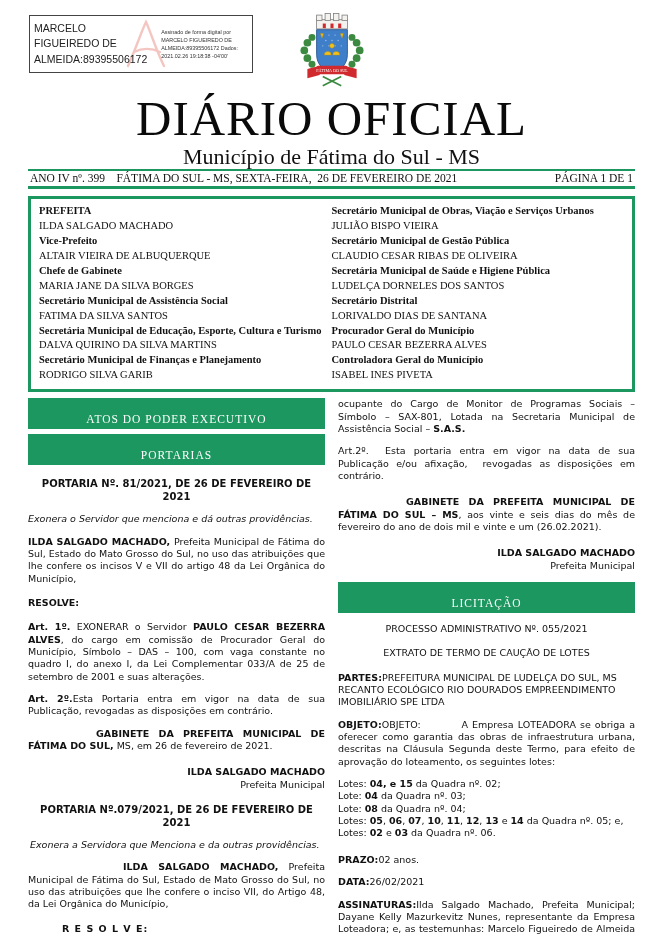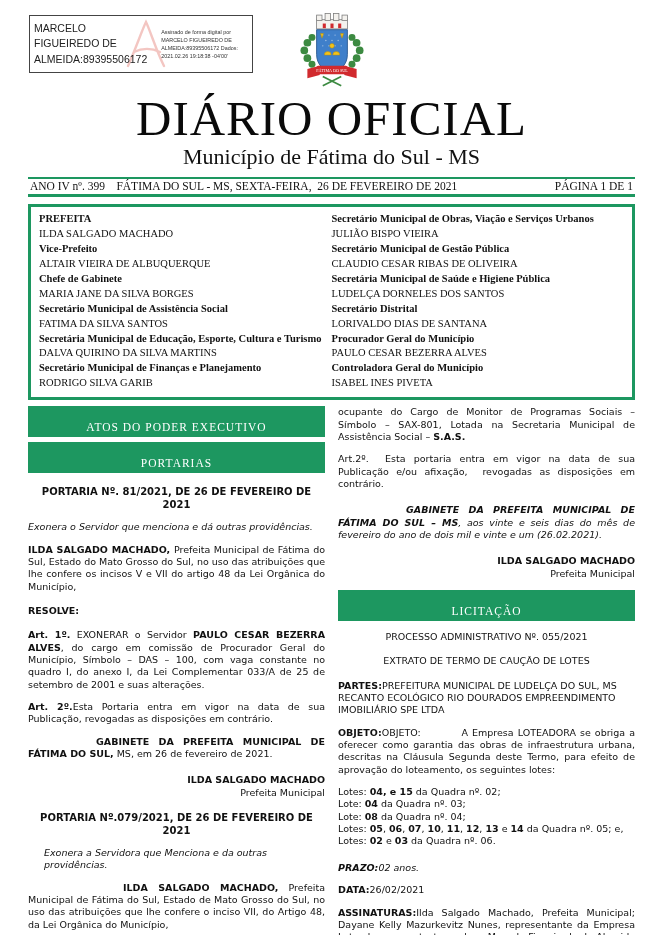--- a/index.html
+++ b/index.html
@@ -26,53 +26,53 @@
   .seal{position:absolute;left:50%;transform:translateX(-50%);top:0;width:84px;height:80px;}
 
   
   .masthead{text-align:center;margin-top:2px;}
   .mast-title{font-family:"Liberation Serif",serif;font-size:49px;line-height:1.0;
               letter-spacing:1px;color:#0a0a0a;}
   .mast-subtitle{font-family:"Liberation Serif",serif;font-size:22px;line-height:1.15;margin-top:1px;}
   .mast-law{font-family:"Liberation Serif",serif;font-size:13.5px;margin-top:6px;}
 
   
-  .datebar{margin-top:8px;border-top:2px solid var(--green);border-bottom:3.5px solid var(--green);
+  .datebar{border-top:2px solid var(--green);border-bottom:3.5px solid var(--green);
            padding:1px 2px 2px 2px;display:flex;justify-content:space-between;
            font-family:"Liberation Serif",serif;font-size:11.5px;}
 
   
   .officials{border:3px solid var(--green);margin-top:7px;display:flex;
              padding:5px 8px 6px 8px;font-family:"Liberation Serif",serif;font-size:10.5px;
              line-height:1.42;height:196px;}
   .officials .ocol{width:50%;}
   .officials .role{font-weight:bold;}
 
   
   .content{display:flex;gap:13px;margin-top:6px;}
   .colL,.colR{width:297px;font-size:9.5px;line-height:1.3;}
   .banner{background:var(--green);color:var(--banner-text);text-align:center;
           font-family:"Liberation Serif",serif;font-size:11.5px;letter-spacing:1px;
           padding:14px 0 2px 0;margin-bottom:5px;}
   .doc-heading{font-size:10px;font-weight:bold;text-align:center;margin:12px 0 10px 0;}
   p{margin-bottom:10px;}
   .just{text-align:justify;}
   .ementa{font-style:italic;margin:10px 0;}
-  .ementa.ind{margin-left:16px;}
+  .ementa.ind{margin-left:2px;}
   .b{font-weight:bold;}
   .bold-line{font-weight:bold;margin:12px 0;}
   .ind-mid{margin-left:34px;letter-spacing:1px;}
   .indent-68{text-indent:68px;}
   .indent-95{text-indent:95px;}
   .sig-block{text-align:right;margin:14px 0 10px 0;}
   .sig-block .nm{font-weight:bold;}
   .center{text-align:center;margin:10px 0 12px 0;}
   .preline{white-space:pre-line;}
   .lots p{margin-bottom:0;}
-  .mt-lg{margin-top:14px;font-style:italic;}
+  .mt-lg{margin-top:14px;}
 </style>
 </head>
 <body>
 
 <div class="page">
 
   <div class="top-row">
     <div class="sig-box">
       <svg class="sig-flourish" viewBox="0 0 46 52">
         <path d="M6 48 C14 30 20 12 24 4 C28 12 34 32 42 48 M12 34 C20 30 30 30 38 34" fill="none" stroke="var(--signature-accent)" stroke-width="2.4" stroke-linecap="round"></path>

